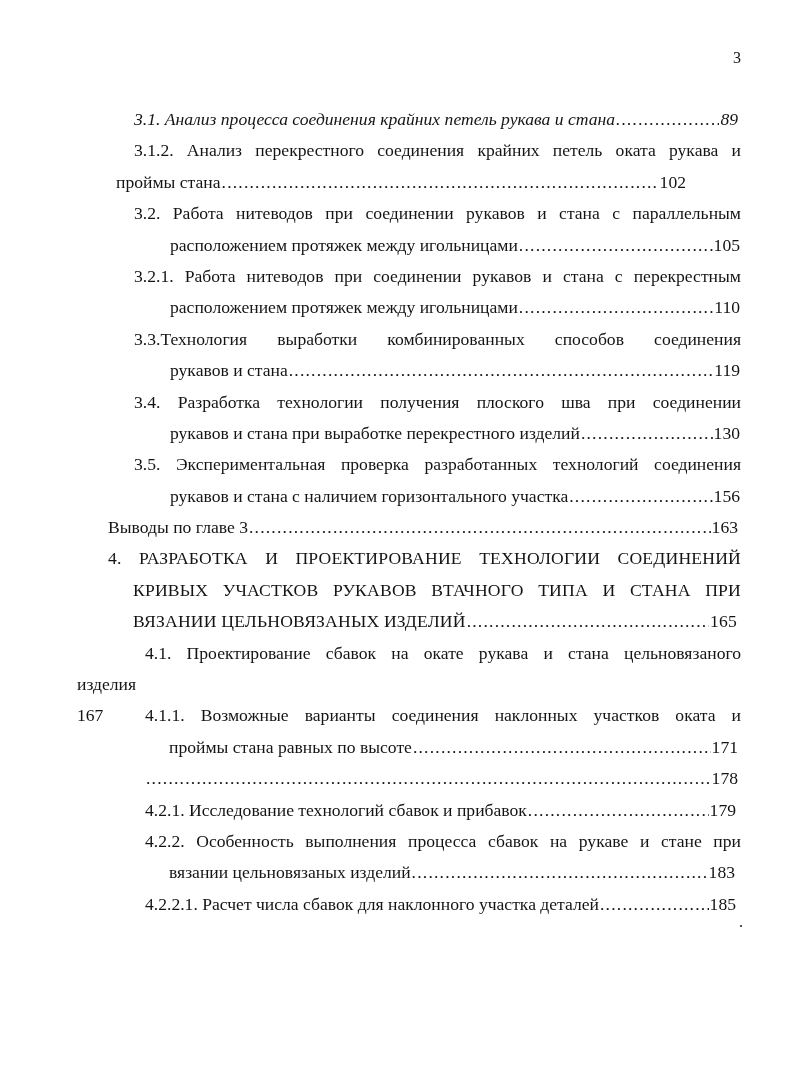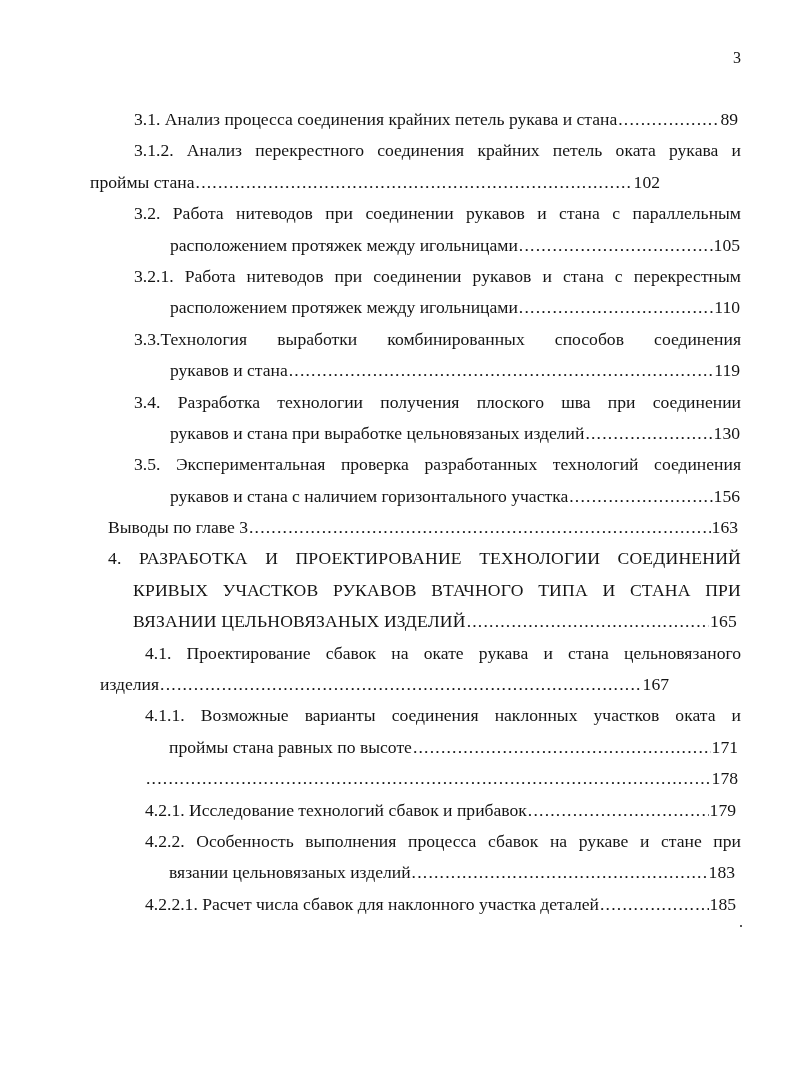--- a/index.html
+++ b/index.html
@@ -41,30 +41,30 @@
 </style>
 </head>
 <body>
 
 <div class="page-number">3</div>
 
 <div class="toc">
 
 
   <div class="entry">
-    <div class="line leader" style="margin-left:134px; width:604px;">
+    <div class="line leader" style="margin-left:134px; width:604px;font-style:italic;">
       <span class="txt">3.1. Анализ процесса соединения крайних петель рукава и стана</span>
       <span class="dots"></span>
       <span class="pg">89</span>
     </div>
   </div>
 
   <div class="entry">
     <div class="line justify" style="margin-left:134px; width:607px;">3.1.2. Анализ перекрестного соединения крайних петель оката рукава и</div>
-    <div class="line leader" style="margin-left:90px; width:570px;">
+    <div class="line leader" style="margin-left:116px; width:570px;">
       <span class="txt">проймы стана</span>
       <span class="dots"></span>
       <span class="pg">102</span>
     </div>
   </div>
 
   <div class="entry">
     <div class="line justify" style="margin-left:134px; width:607px;">3.2. Работа нитеводов при соединении рукавов и стана с параллельным</div>
     <div class="line leader" style="margin-left:170px; width:570px;">
       <span class="txt">расположением протяжек между игольницами</span>
@@ -87,21 +87,21 @@
     <div class="line leader" style="margin-left:170px; width:570px;">
       <span class="txt">рукавов и стана</span>
       <span class="dots"></span>
       <span class="pg">119</span>
     </div>
   </div>
 
   <div class="entry">
     <div class="line justify" style="margin-left:134px; width:607px;">3.4. Разработка технологии получения плоского шва при соединении</div>
     <div class="line leader" style="margin-left:170px; width:570px;">
-      <span class="txt">рукавов и стана при выработке цельновязаных изделий</span>
+      <span class="txt">рукавов и стана при выработке перекрестного изделий</span>
       <span class="dots"></span>
       <span class="pg">130</span>
     </div>
   </div>
 
   <div class="entry">
     <div class="line justify" style="margin-left:134px; width:607px;">3.5. Экспериментальная проверка разработанных технологий соединения</div>
     <div class="line leader" style="margin-left:170px; width:570px;">
       <span class="txt">рукавов и стана с наличием горизонтального участка</span>
       <span class="dots"></span>
@@ -122,21 +122,21 @@
     <div class="line justify caps" style="margin-left:133px; width:608px;">КРИВЫХ УЧАСТКОВ РУКАВОВ ВТАЧНОГО ТИПА И СТАНА ПРИ</div>
     <div class="line leader caps" style="margin-left:133px; width:604px;">
       <span class="txt">ВЯЗАНИИ ЦЕЛЬНОВЯЗАНЫХ ИЗДЕЛИЙ</span>
       <span class="dots"></span>
       <span class="pg">165</span>
     </div>
   </div>
 
   <div class="entry">
     <div class="line justify" style="margin-left:145px; width:596px;">4.1. Проектирование сбавок на окате рукава и стана цельновязаного</div>
-    <div class="line leader" style="margin-left:100px; width:569px;">
+    <div class="line leader" style="margin-left:76px; width:569px;flex-direction:column;">
       <span class="txt">изделия</span>
       <span class="dots"></span>
       <span class="pg">167</span>
     </div>
   </div>
 
   <div class="entry">
     <div class="line justify" style="margin-left:145px; width:596px;">4.1.1. Возможные варианты соединения наклонных участков оката и</div>
     <div class="line leader" style="margin-left:169px; width:569px;">
       <span class="txt">проймы стана равных по высоте</span>

